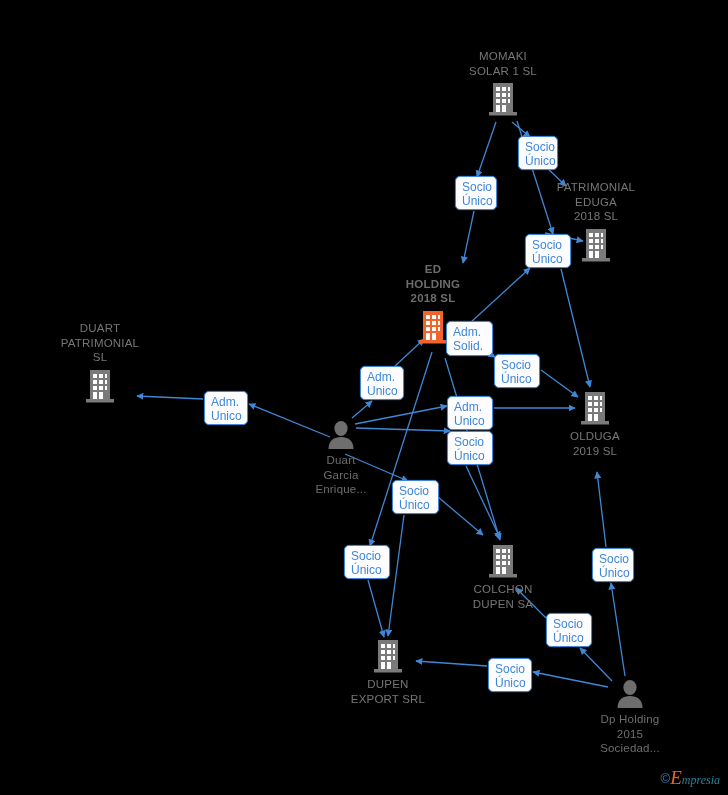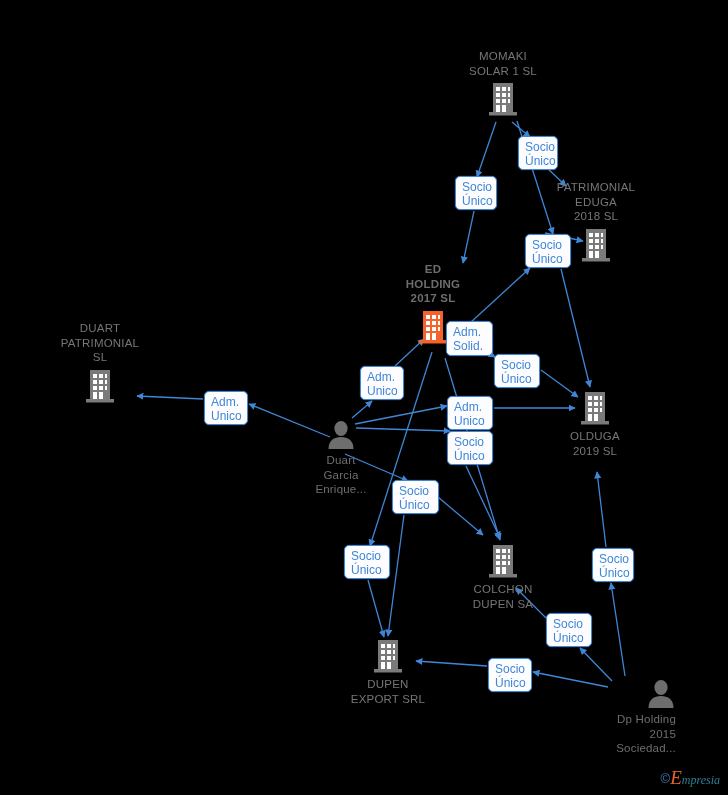--- a/index.html
+++ b/index.html
@@ -199,21 +199,21 @@
           <rect x="9" y="24" width="4" height="7"></rect>
             <rect x="15" y="24" width="4" height="7"></rect>
         </g>
       </svg>
     </span>
   </div>
 
   <div class="node node-company" style="left:433px; top:262px;">
     <span class="node-label above" style="font-weight:bold;color:#6d6d6d;">ED
 HOLDING
-2017  SL</span>
+2018  SL</span>
     <span class="node-icon">
       <svg width="32" height="36" viewBox="0 0 32 36" xmlns="http://www.w3.org/2000/svg">
         <rect x="6" y="2" width="20" height="29" fill="#f4642a"></rect>
         <rect x="2" y="31" width="28" height="3.5" fill="#f4642a"></rect>
         <g fill="#ffffff">
           <rect x="9" y="6" width="4" height="4"></rect>
             <rect x="15" y="6" width="4" height="4"></rect>
             <rect x="21" y="6" width="2" height="4"></rect>
           <rect x="9" y="12" width="4" height="4"></rect>
             <rect x="15" y="12" width="4" height="4"></rect>
@@ -330,21 +330,21 @@
             <rect x="21" y="18" width="2" height="4"></rect>
           <rect x="9" y="24" width="4" height="7"></rect>
             <rect x="15" y="24" width="4" height="7"></rect>
         </g>
       </svg>
     </span>
     <span class="node-label below">COLCHON
 DUPEN SA</span>
   </div>
 
-  <div class="node node-person" style="left:616px; top:679px;text-align:right;">
+  <div class="node node-person" style="left:630px; top:679px;">
     <span class="node-icon">
       <svg width="30" height="30" viewBox="0 0 30 30" xmlns="http://www.w3.org/2000/svg">
         <ellipse cx="15" cy="8.5" rx="6.6" ry="7.4" fill="#6e6e6e"></ellipse>
         <path d="M 2.5 29 C 2.5 20.5 8 17 15 17 C 22 17 27.5 20.5 27.5 29 Z" fill="#6e6e6e"></path>
       </svg>
     </span>
     <span class="node-label below">Dp Holding
 2015
 Sociedad...</span>
   </div>

